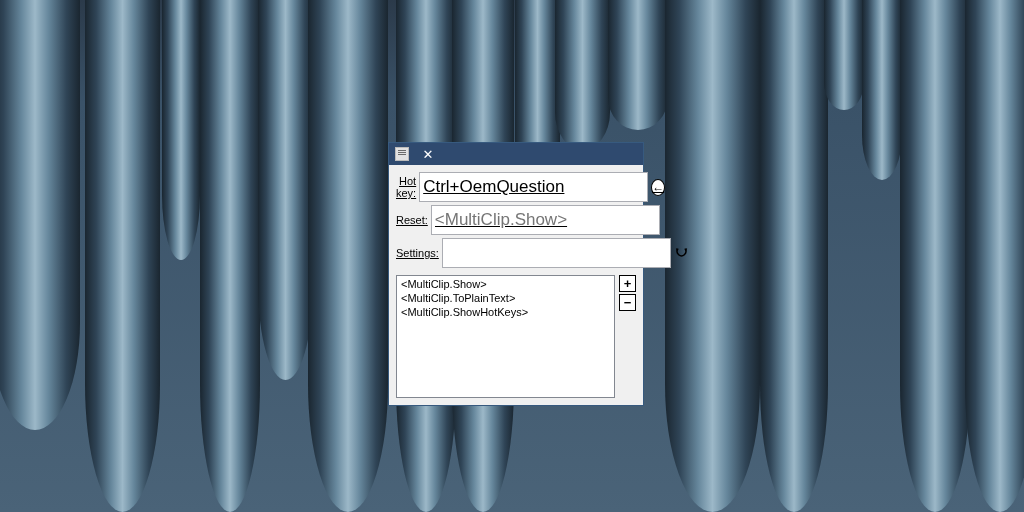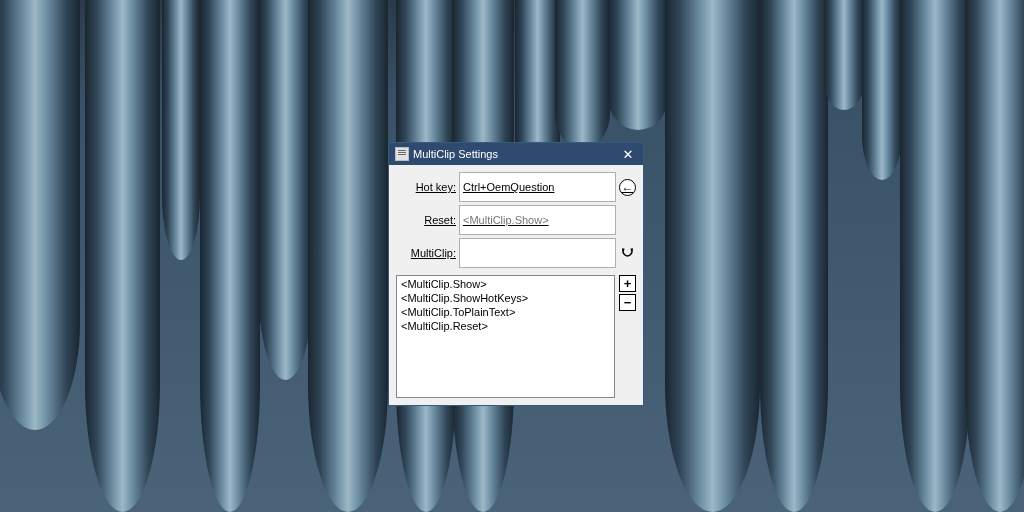--- a/index.html
+++ b/index.html
@@ -102,21 +102,21 @@
     width: 60px;
     text-align: right;
     font-size: 11px;
     color: #000;
   }
   .form-row input[type=text] {
     flex: 1 1 auto;
     height: 14px;
     border: 1px solid #abadb3;
     background: #fff;
-    font-size: 11px;
+    font-size: 17px;
     padding: 14px 3px;
     box-sizing: border-box;
     outline: none;
     color: #000;
   }
   .form-row input.ghost { color: #777; }
   .side-btn {
     width: 17px;
     height: 17px;
     display: flex;
@@ -198,21 +198,20 @@
   <div class="icicle" style="left:900px;width:70px;height:512px;"></div>
   <div class="icicle" style="left:965px;width:70px;height:512px;"></div>
 
   <div class="dialog">
     <div class="titlebar">
       <div class="app-icon">
         <span></span>
           <span></span>
           <span></span>
       </div>
-      <div class="title-text">MultiClip Settings</div>
       <div class="close-btn">
         <span>✕</span>
       </div>
     </div>
 
     <div class="client">
 
       <div class="form-row">
         <label>Hot key:</label>
         <input type="text" value="Ctrl+OemQuestion" style="">
@@ -222,37 +221,36 @@
       </div>
 
       <div class="form-row">
         <label>Reset:</label>
         <input type="text" class="ghost" placeholder="&lt;MultiClip.Show&gt;" style="">
         <div class="side-placeholder"></div>
       </div>
 
 
       <div class="form-row">
-        <label>MultiClip:</label>
+        <label>Settings:</label>
         <input type="text" value="" style="">
         <div class="side-btn plain">
           <svg width="15" height="15" viewBox="0 0 24 24">
             <path d="M6 5 A7 7 0 1 0 18 5" fill="none" stroke="#000" stroke-width="2.4" stroke-linecap="round"></path>
             <path d="M3 3 L6 5 L4 8 Z" fill="#000"></path>
             <path d="M21 3 L18 5 L20 8 Z" fill="#000"></path>
           </svg>
         </div>
       </div>
 
       <div class="list-section">
         <div class="listbox">
           <div class="item">&lt;MultiClip.Show&gt;</div>
+          <div class="item">&lt;MultiClip.ToPlainText&gt;</div>
           <div class="item">&lt;MultiClip.ShowHotKeys&gt;</div>
-          <div class="item">&lt;MultiClip.ToPlainText&gt;</div>
-          <div class="item">&lt;MultiClip.Reset&gt;</div>
         </div>
         <div class="list-side">
           <div class="square-btn">
             <span>+</span>
           </div>
           <div class="square-btn">
             <span>−</span>
           </div>
         </div>
       </div>

